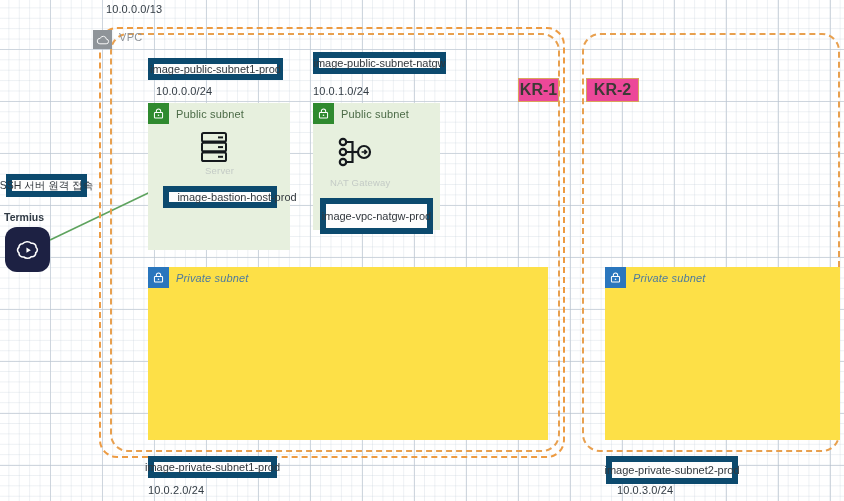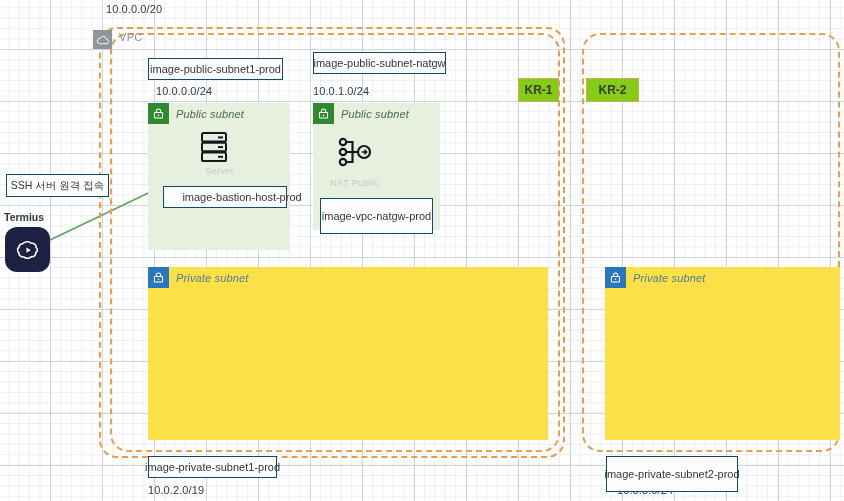--- a/index.html
+++ b/index.html
@@ -48,55 +48,55 @@
   .cidr{position:absolute;font-size:11px;color:#333c44;letter-spacing:.1px;}
   #cidr-vpc{left:106px;top:3px;}
   #cidr-pub1{left:156px;top:85px;}
   #cidr-pub2{left:313px;top:85px;}
   #cidr-priv1{left:148px;top:484px;}
   #cidr-priv2{left:617px;top:484px;}
 
   
   .chip{
     position:absolute;box-sizing:border-box;
-    background:#fdfdfd;border:1px solid #0c4a6e;
+    background:#fdfdfd;border:6px solid #0c4a6e;
     font-size:11px;color:#31373d;
     display:flex;align-items:center;justify-content:center;
     white-space:nowrap;padding:0 6px;
   }
   #chip-pub1{left:148px;top:58px;width:135px;height:22px;}
   #chip-pub2{left:313px;top:52px;width:133px;height:22px;}
-  #chip-bastion{left:163px;top:186px;width:124px;height:22px;padding-left:40px;}
+  #chip-bastion{left:163px;top:186px;width:114px;height:22px;padding-left:40px;}
   #chip-natgw{left:320px;top:198px;width:113px;height:36px;}
   #chip-priv1{left:148px;top:456px;width:129px;height:22px;}
-  #chip-priv2{left:606px;top:456px;width:132px;height:36px;}
-  #chip-ssh{left:6px;top:174px;width:103px;height:23px;font-size:10.5px;}
+  #chip-priv2{left:606px;top:456px;width:132px;height:28px;}
+  #chip-ssh{left:6px;top:174px;width:81px;height:23px;font-size:10.5px;}
 
   
   .kr-tag{
     position:absolute;box-sizing:border-box;
-    background:#84cc16;border:1px solid #d9a45c;
-    font-size:12px;font-weight:bold;color:#3c3a36;
+    background:#ec4899;border:1px solid #d9a45c;
+    font-size:16px;font-weight:bold;color:#3c3a36;
     display:flex;align-items:center;justify-content:center;
   }
   #kr1-tag{left:518px;top:78px;width:41px;height:24px;}
   #kr2-tag{left:586px;top:78px;width:53px;height:24px;}
 
   
   .subnet{position:absolute;box-sizing:border-box;}
   .subnet .hdr{
     position:absolute;left:0;top:0;display:flex;align-items:center;gap:7px;
   }
   .lock-badge{
     width:21px;height:21px;display:flex;align-items:center;justify-content:center;
   }
   .subnet .sn-label{font-size:11px;letter-spacing:.15px;}
   .public{background:#e7f0de;}
   .public .lock-badge{background:#2f8a2f;}
-  .public .sn-label{color:#4c6b47;font-style:italic;}
+  .public .sn-label{color:#4c6b47;}
   .private{background:#fde047;font-style:italic;}
   .private .lock-badge{background:#2a76bd;}
   .private .sn-label{color:#4e7b9e;}
 
   #pub-subnet-1{left:148px;top:103px;width:142px;height:147px;}
   #pub-subnet-2{left:313px;top:103px;width:127px;height:127px;}
   #priv-subnet-1{left:148px;top:267px;width:400px;height:173px;}
   #priv-subnet-2{left:605px;top:267px;width:235px;height:173px;}
 
   
@@ -141,24 +141,24 @@
 <div class="region" id="kr1-region"></div>
 <div class="region" id="kr2-region"></div>
 
 <div id="vpc-badge">
   <svg width="14" height="14" viewBox="0 0 24 24" aria-hidden="true">
     <path d="M6.5 18.5h11a4 4 0 0 0 .3-7.99A5.5 5.5 0 0 0 7.2 9.2 4.2 4.2 0 0 0 6.5 18.5z" fill="none" stroke="#ffffff" stroke-width="1.6" stroke-linejoin="round"></path>
   </svg>
 </div>
 <div id="vpc-label">VPC</div>
 
-<div class="cidr" id="cidr-vpc">10.0.0.0/20</div>
+<div class="cidr" id="cidr-vpc">10.0.0.0/13</div>
 <div class="cidr" id="cidr-pub1">10.0.0.0/24</div>
 <div class="cidr" id="cidr-pub2">10.0.1.0/24</div>
-<div class="cidr" id="cidr-priv1">10.0.2.0/19</div>
+<div class="cidr" id="cidr-priv1">10.0.2.0/24</div>
 <div class="cidr" id="cidr-priv2">10.0.3.0/24</div>
 
 <div class="kr-tag" id="kr1-tag">KR-1</div>
 <div class="kr-tag" id="kr2-tag">KR-2</div>
 
 <div class="subnet public" id="pub-subnet-1">
   <div class="hdr">
     <span class="lock-badge">
       <svg width="13" height="13" viewBox="0 0 24 24" aria-hidden="true">
         <rect x="4.5" y="10" width="15" height="10.5" rx="1.4" fill="none" stroke="#ffffff" stroke-width="1.9"></rect>
@@ -225,21 +225,21 @@
   <svg width="34" height="32" viewBox="0 0 34 32" aria-hidden="true">
     <circle cx="5" cy="6" r="3.2" fill="none" stroke="#15191d" stroke-width="2.2"></circle>
     <circle cx="5" cy="16" r="3.2" fill="none" stroke="#15191d" stroke-width="2.2"></circle>
     <circle cx="5" cy="26" r="3.2" fill="none" stroke="#15191d" stroke-width="2.2"></circle>
     <path d="M8.3 6h6.2v20H8.3M8.3 16h6.2" fill="none" stroke="#15191d" stroke-width="2.2"></path>
     <path d="M14.5 16h5.5" fill="none" stroke="#15191d" stroke-width="2.2"></path>
     <circle cx="26" cy="16" r="6" fill="none" stroke="#15191d" stroke-width="2.2"></circle>
     <path d="M23.6 16h4.6M26.4 13.8l2.2 2.2-2.2 2.2" fill="none" stroke="#15191d" stroke-width="1.7"></path>
   </svg>
 </div>
-<div class="res-caption" id="natgw-caption">NAT Public</div>
+<div class="res-caption" id="natgw-caption">NAT Gateway</div>
 
 <div class="chip" id="chip-pub1">image-public-subnet1-prod</div>
 <div class="chip" id="chip-pub2">image-public-subnet-natgw</div>
 <div class="chip" id="chip-bastion">image-bastion-host-prod</div>
 <div class="chip" id="chip-natgw">image-vpc-natgw-prod</div>
 <div class="chip" id="chip-priv1">image-private-subnet1-prod</div>
 <div class="chip" id="chip-priv2">image-private-subnet2-prod</div>
 <div class="chip" id="chip-ssh">SSH 서버 원격 접속</div>
 
 <div id="termius-label">Termius</div>

